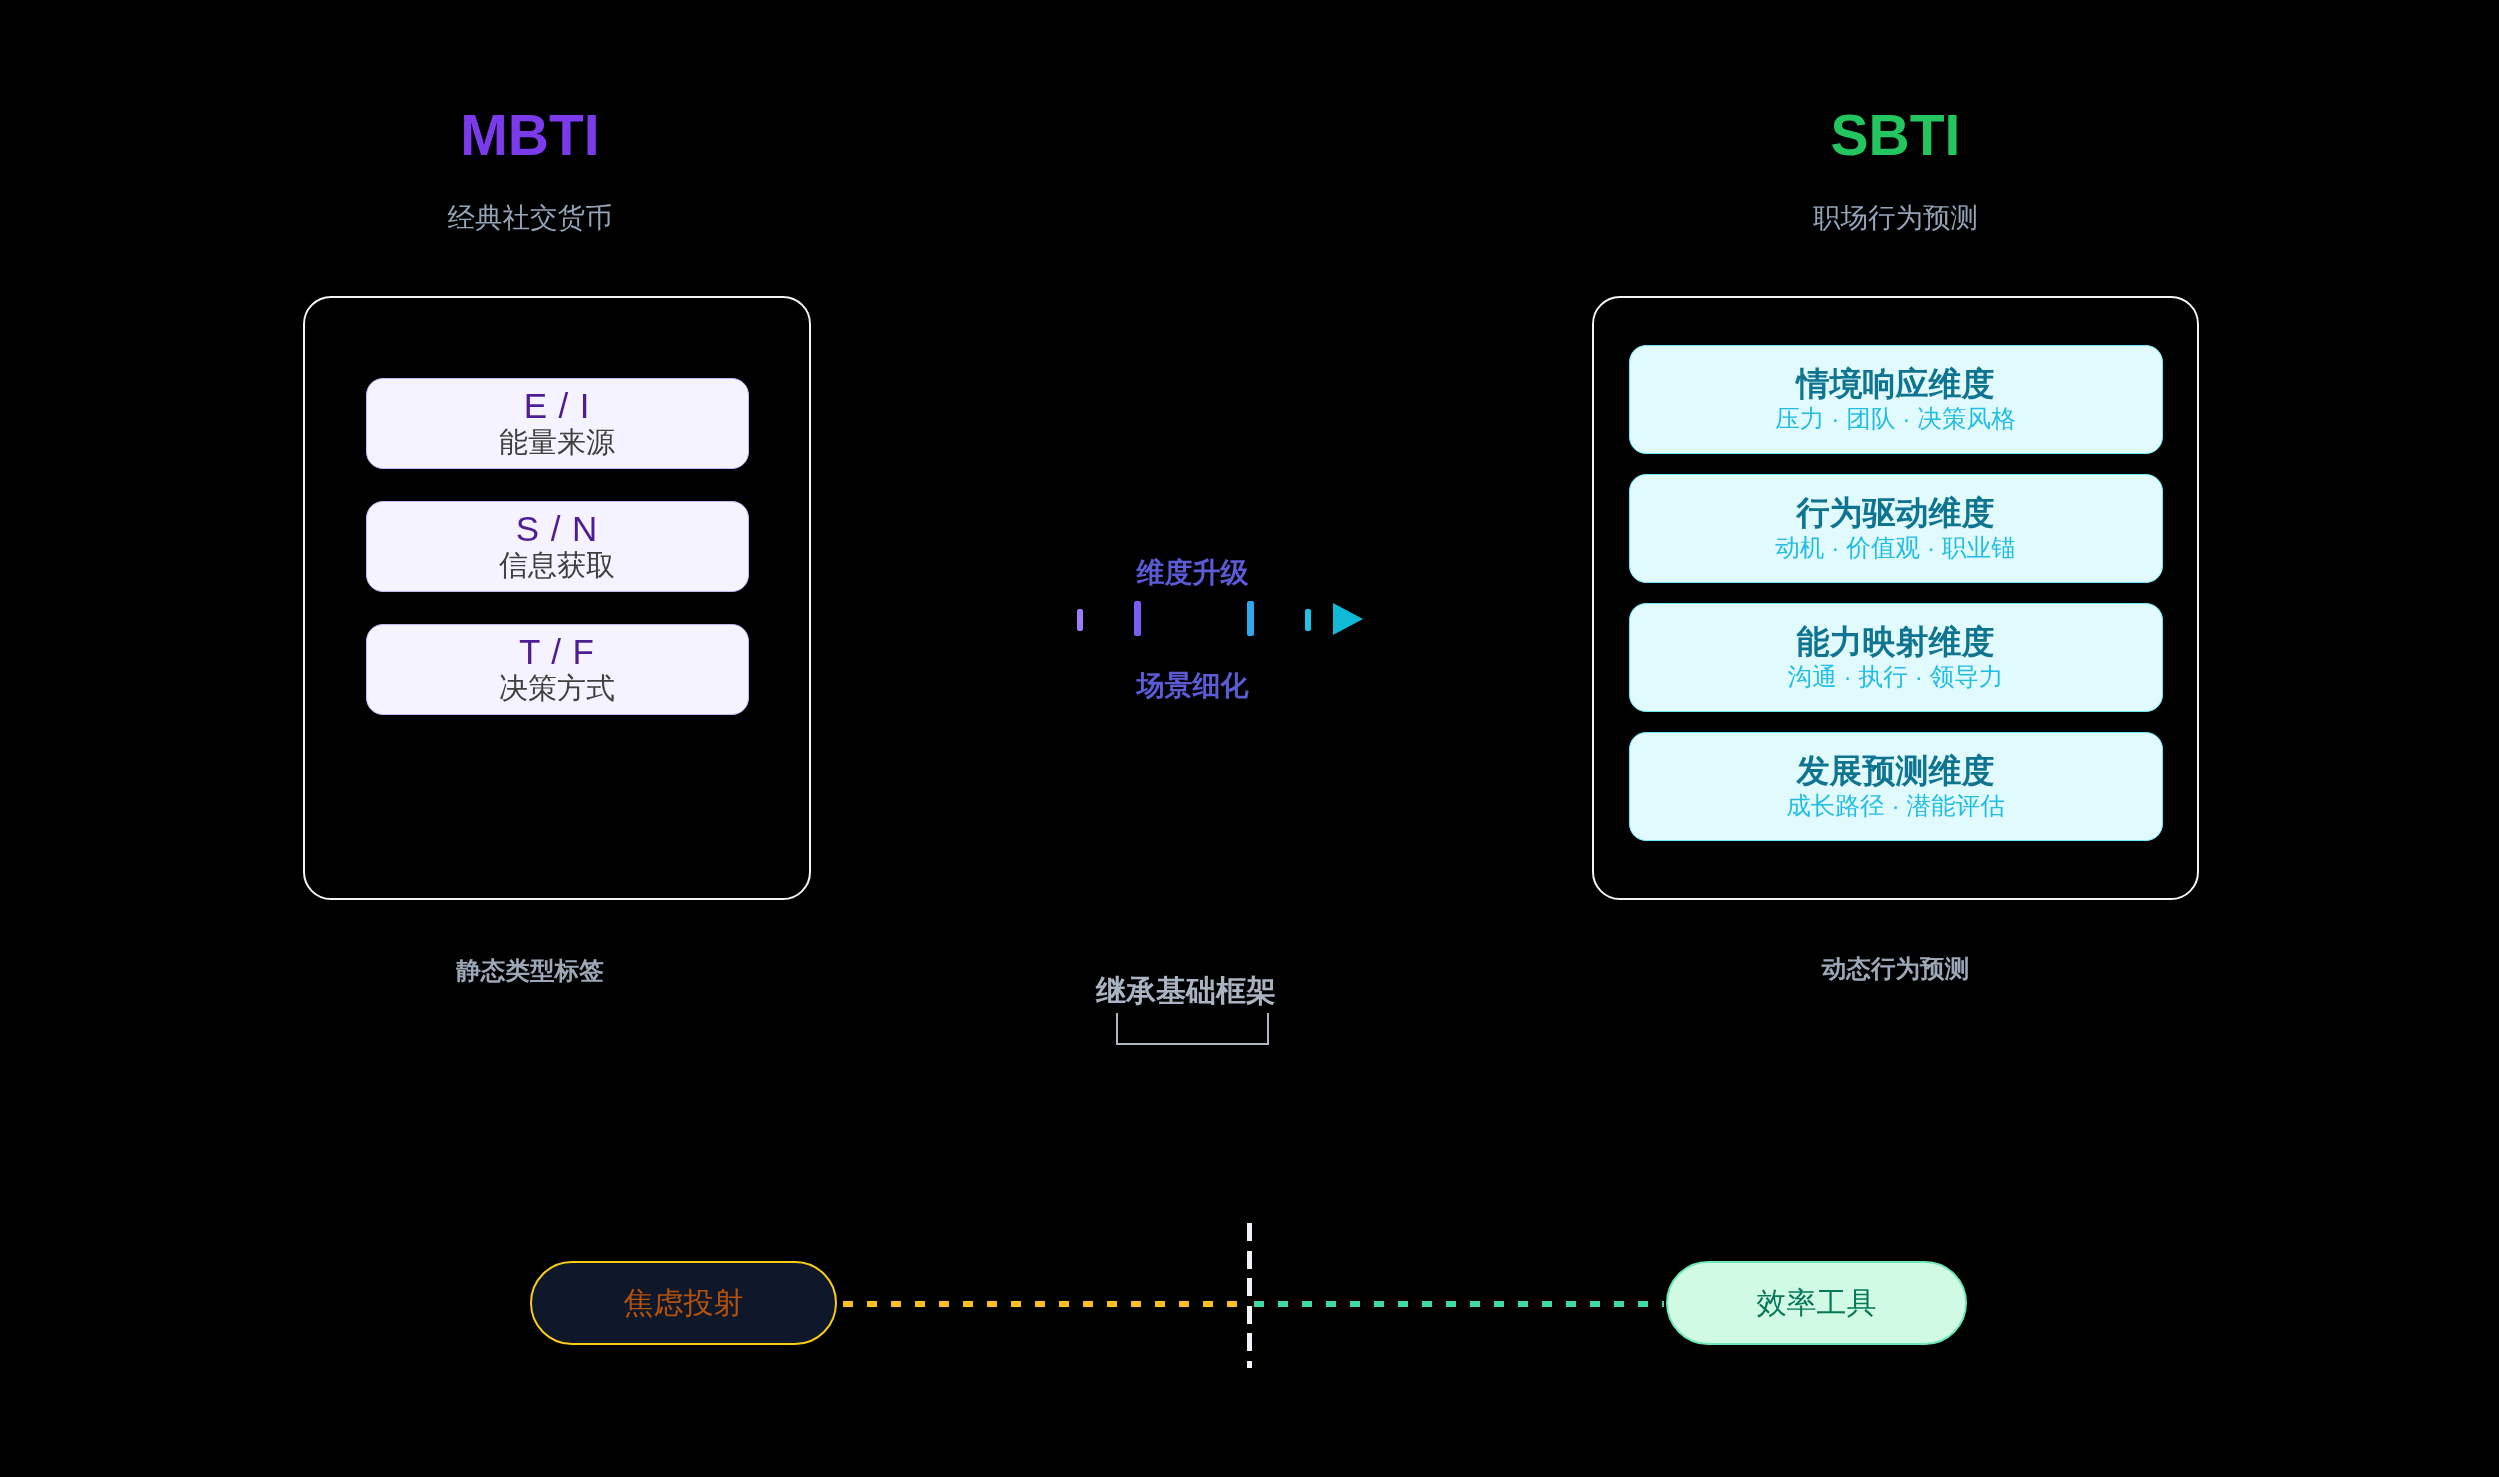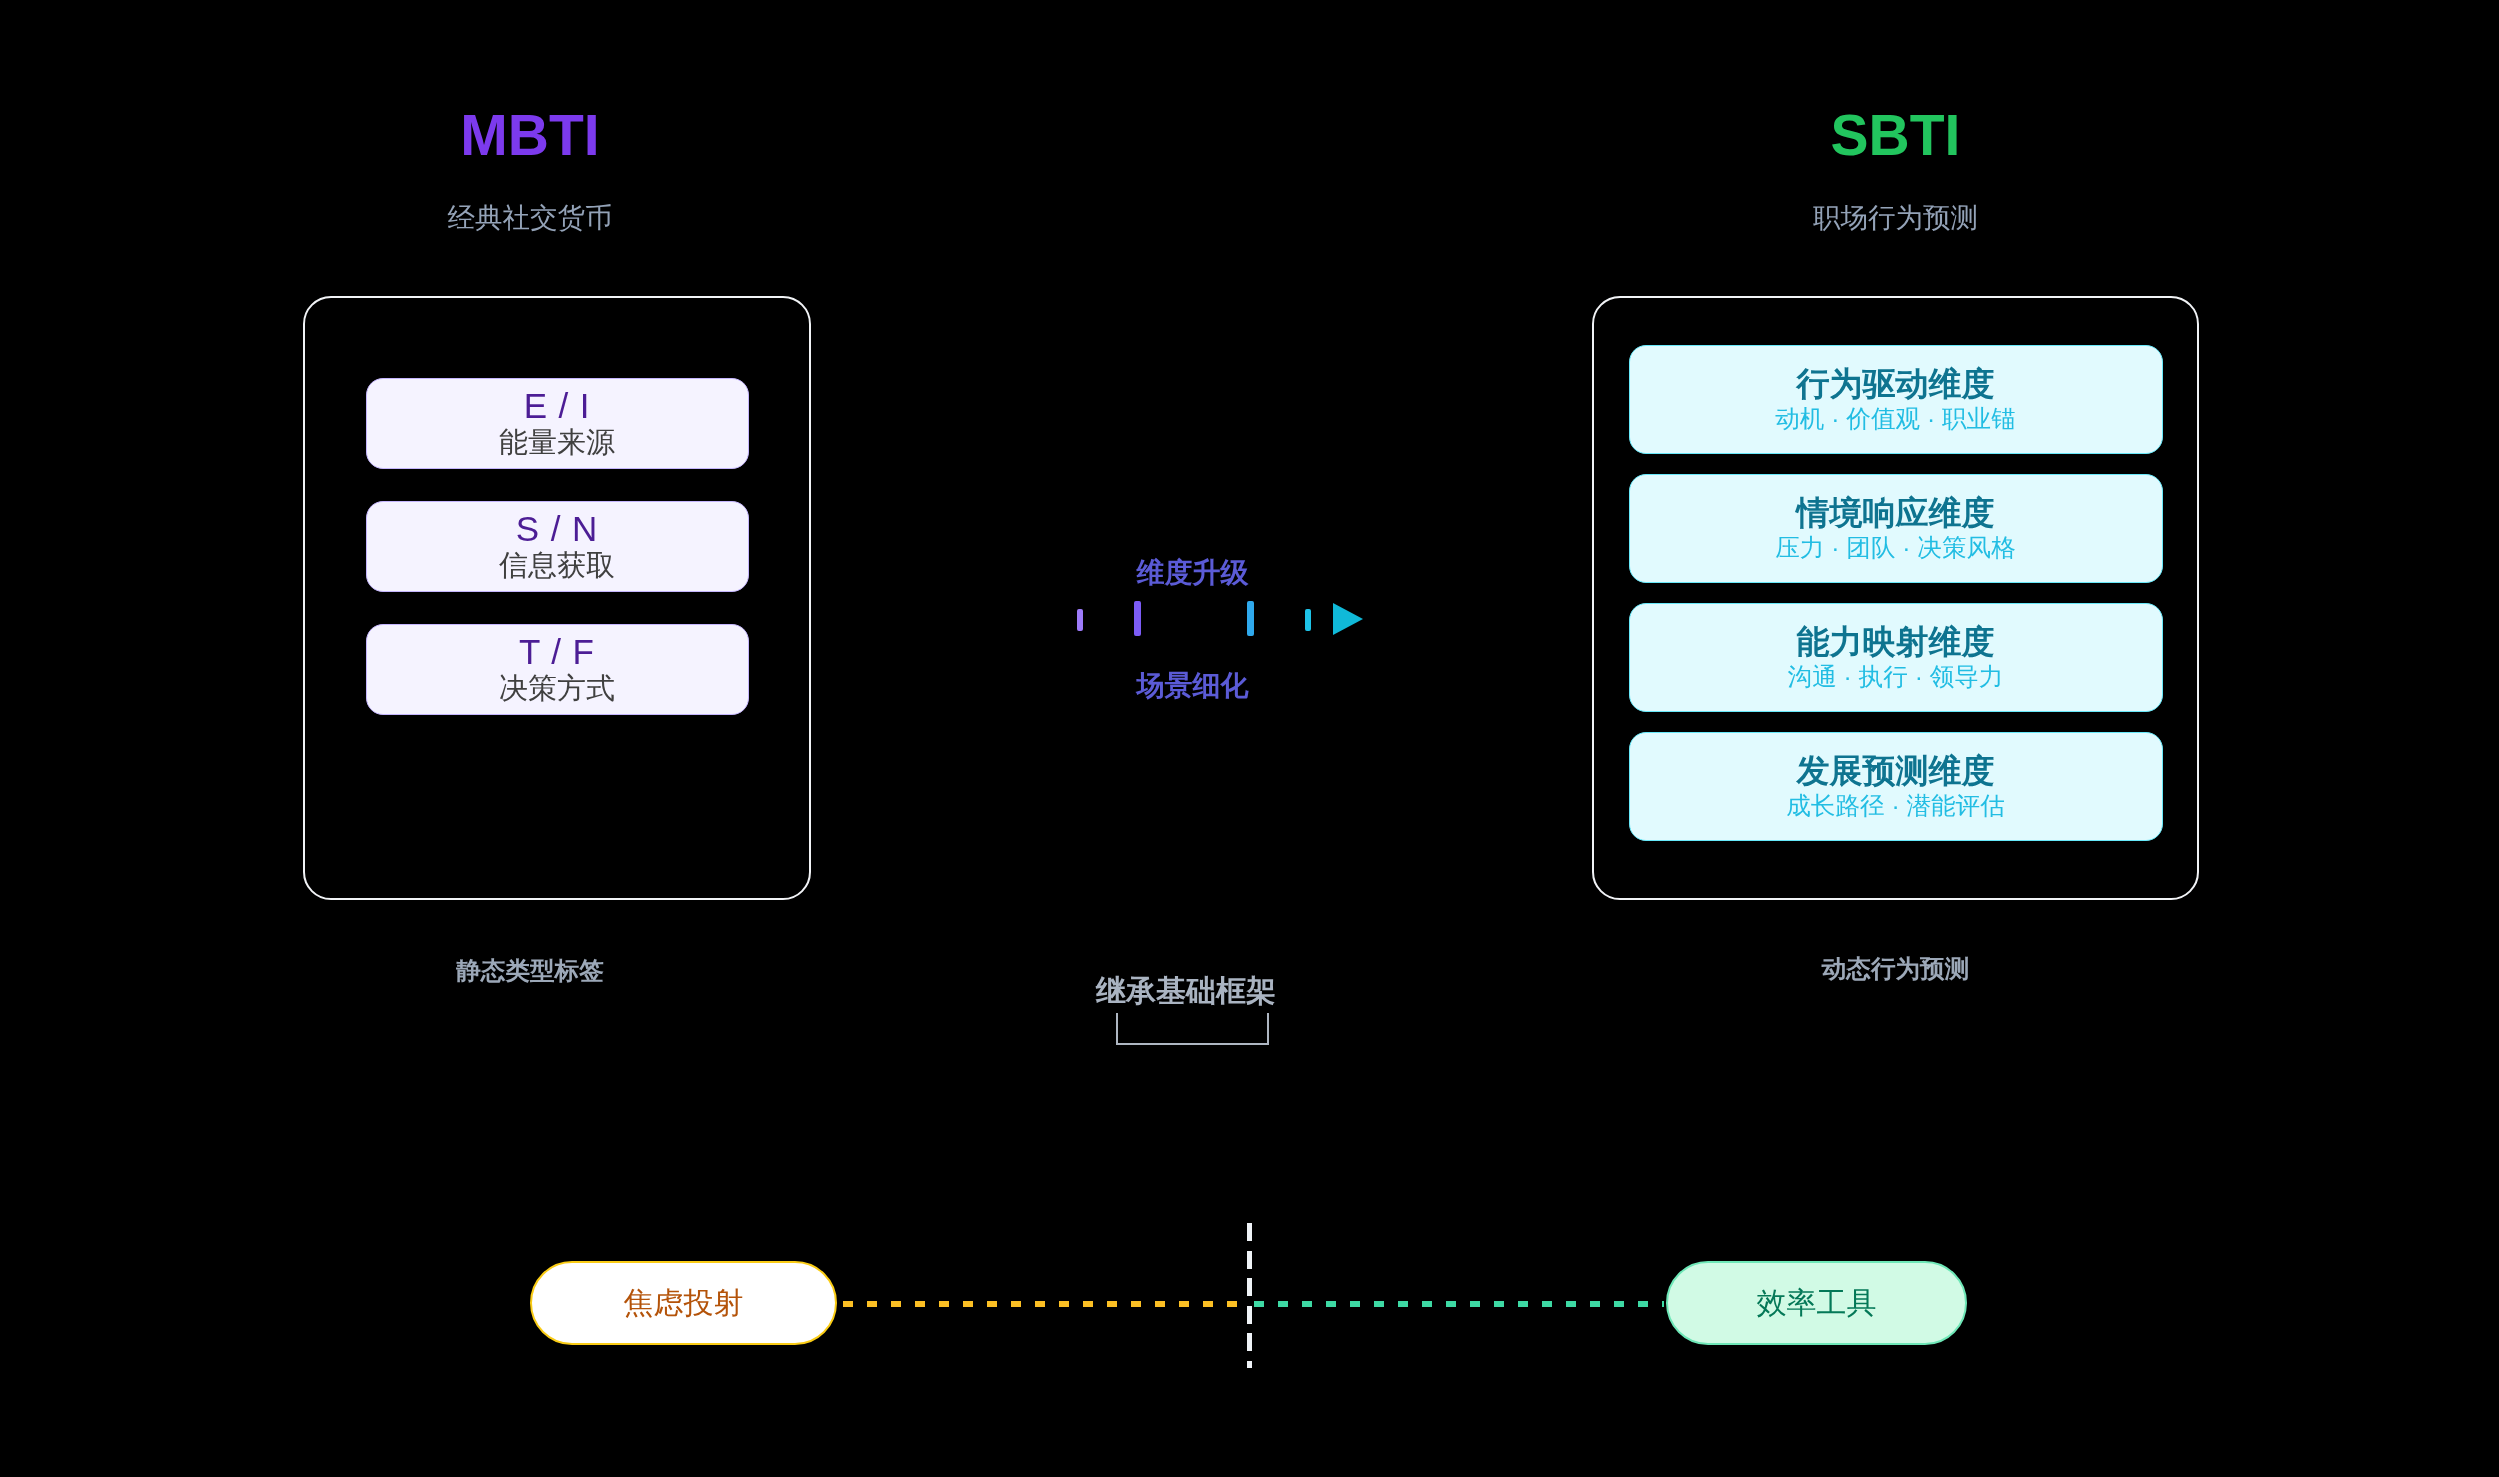--- a/index.html
+++ b/index.html
@@ -46,21 +46,21 @@
   .footer-label{text-align:center;font-size:24.6px;font-weight:600;color:#9CA8B8;line-height:1;}
   .f-left{left:303px;top:947px;width:454px;}
   .f-right{left:1592px;top:945px;width:607px;}
   .bridge-label{left:1096px;top:964px;width:189px;text-align:left;
     font-size:30px;font-weight:600;color:#AAB4C2;line-height:1;}
   .bridge-bracket{left:1116px;top:1001px;width:153px;height:32px;box-sizing:border-box;
     border-left:2.8px solid #AEB6C2;border-right:2.8px solid #AEB6C2;border-bottom:2.8px solid #AEB6C2;}
   
   .pill{box-sizing:border-box;height:84px;border-radius:44px;display:flex;
     align-items:center;justify-content:center;font-size:30px;font-weight:500;line-height:1;}
-  .pill-anxiety{left:530px;top:1249px;width:307px;background:#ffffff;border:2.8px solid #FACC15;color:#B45309;}
+  .pill-anxiety{left:530px;top:1249px;width:307px;background:#0f172a;border:2.8px solid #FACC15;color:#B45309;}
   .pill-efficiency{left:1666px;top:1249px;width:301px;background:#D1FAE5;border:2.8px solid #6EE7B7;color:#047857;}
   .dotted{height:5.7px;top:1289px;}
   .dotted-yellow{left:843px;width:403px;
     background:repeating-linear-gradient(90deg,#FBBF24 0 10.4px,transparent 10.4px 24px);}
   .dotted-green{left:1254px;width:410px;
     background:repeating-linear-gradient(90deg,#3ED9A4 0 10.4px,transparent 10.4px 24px);}
   .v-dashed{left:1247px;top:1211px;width:4.7px;height:145px;
     background:repeating-linear-gradient(180deg,#EFF3F7 0 18px,transparent 18px 27.5px);}
 </style>
 </head>
@@ -82,26 +82,26 @@
     <div class="card-desc">信息获取</div>
   </div>
   <div class="card card-mbti">
     <div class="card-label">T / F</div>
     <div class="card-desc">决策方式</div>
   </div>
 </div>
 
 <div class="abs outer-box box-right">
   <div class="card card-sbti">
+    <div class="card-label">情境响应维度</div>
+    <div class="card-desc">压力 · 团队 · 决策风格</div>
+  </div>
+  <div class="card card-sbti">
     <div class="card-label">行为驱动维度</div>
     <div class="card-desc">动机 · 价值观 · 职业锚</div>
-  </div>
-  <div class="card card-sbti">
-    <div class="card-label">情境响应维度</div>
-    <div class="card-desc">压力 · 团队 · 决策风格</div>
   </div>
   <div class="card card-sbti">
     <div class="card-label">能力映射维度</div>
     <div class="card-desc">沟通 · 执行 · 领导力</div>
   </div>
   <div class="card card-sbti">
     <div class="card-label">发展预测维度</div>
     <div class="card-desc">成长路径 · 潜能评估</div>
   </div>
 </div>

